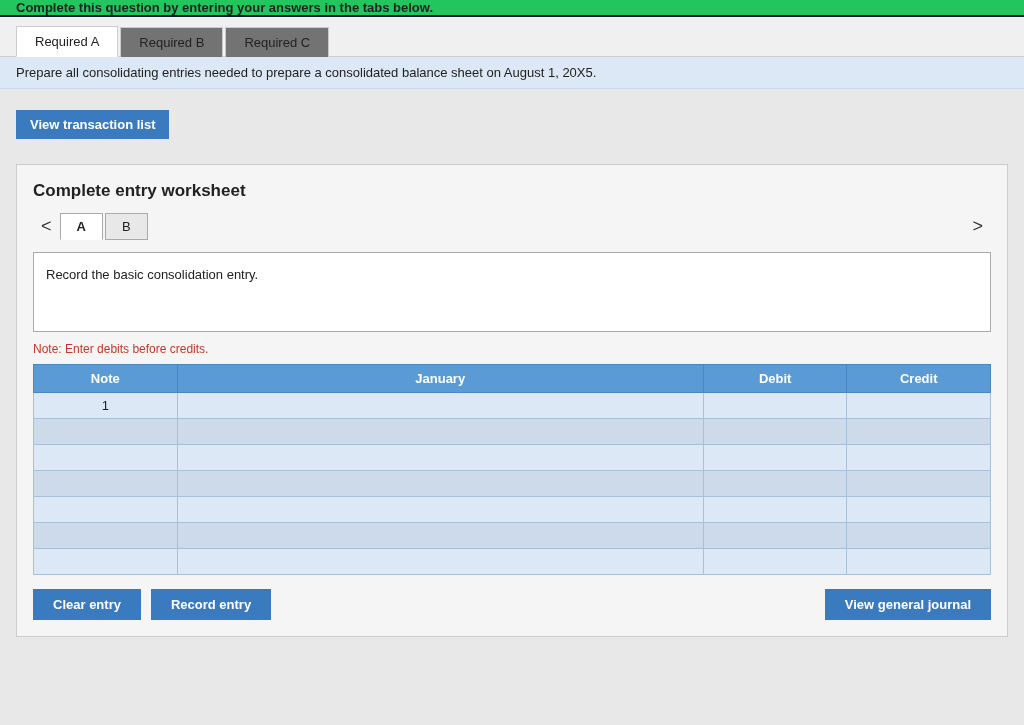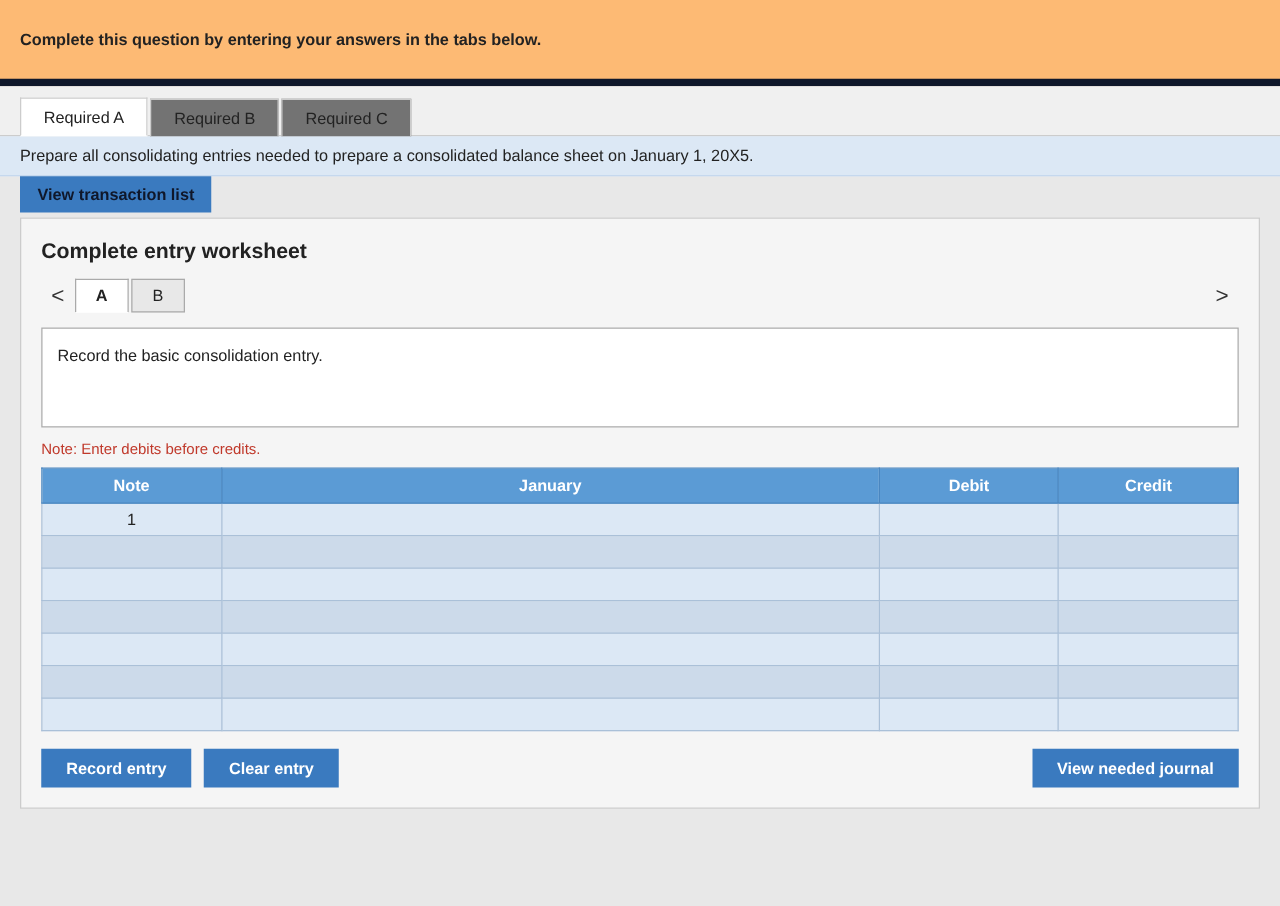--- a/index.html
+++ b/index.html
@@ -12,25 +12,25 @@
 
     .page-wrapper {
       max-width: 1024px;
       margin: 0 auto;
       background: #e8e8e8;
       min-height: 725px;
     }
 
     
     .top-instruction {
-      background: #fdba74;
-      padding: 24px 16px;
-      font-weight: bold;
-      font-size: 13px;
-      border-bottom: 6px solid #0f172a;
+      background: #22c55e;
+      padding: 0 16px;
+      font-weight: bold;
+      font-size: 13px;
+      border-bottom: 2px solid #0f172a;
     }
 
     
     .tabs-container {
       background: #f0f0f0;
       border-bottom: 1px solid #ccc;
       padding: 0 16px;
       display: flex;
       align-items: flex-end;
       padding-top: 8px;
@@ -63,24 +63,24 @@
     .info-bar {
       background: #dce8f5;
       padding: 8px 16px;
       font-size: 13px;
       border-bottom: 1px solid #c5d8ee;
     }
 
     
     .btn-transaction-list {
       display: inline-block;
-      margin: 0 16px;
+      margin: 21px 16px;
       padding: 7px 14px;
       background: #3a7abf;
-      color: #0f172a;
+      color: #ffffff;
       border: none;
       cursor: pointer;
       font-size: 13px;
       font-weight: bold;
     }
 
     
     .journal-card {
       background: #f5f5f5;
       border: 1px solid #ccc;
@@ -240,21 +240,21 @@
   <div class="top-instruction">Complete this question by entering your answers in the tabs below.</div>
 
   
   <div class="tabs-container">
     <div class="tab active">Required A</div>
     <div class="tab">Required B</div>
     <div class="tab">Required C</div>
   </div>
 
   
-  <div class="info-bar">Prepare all consolidating entries needed to prepare a consolidated balance sheet on January 1, 20X5.</div>
+  <div class="info-bar">Prepare all consolidating entries needed to prepare a consolidated balance sheet on August 1, 20X5.</div>
 
   
   <button class="btn-transaction-list">View transaction list</button>
 
   
   <div class="journal-card">
 
     <div class="journal-title">Complete entry worksheet</div>
 
     <div class="sub-tabs">
@@ -318,20 +318,20 @@
           <tr>
             <td class="event-cell"></td>
             <td class="accounts-cell"><input type="text" class="table-input" style=""></td>
             <td class="debit-cell"><input type="text" class="table-input" style=""></td>
             <td class="credit-cell"><input type="text" class="table-input" style=""></td>
           </tr>
         </tbody>
     </table>
 
     <div class="bottom-buttons">
+      <button class="btn-action">Clear entry</button>
       <button class="btn-action">Record entry</button>
-      <button class="btn-action">Clear entry</button>
       <div class="spacer"></div>
-      <button class="btn-action">View needed journal</button>
+      <button class="btn-action">View general journal</button>
     </div>
 
   </div>
 </div>
 
 </body></html>

